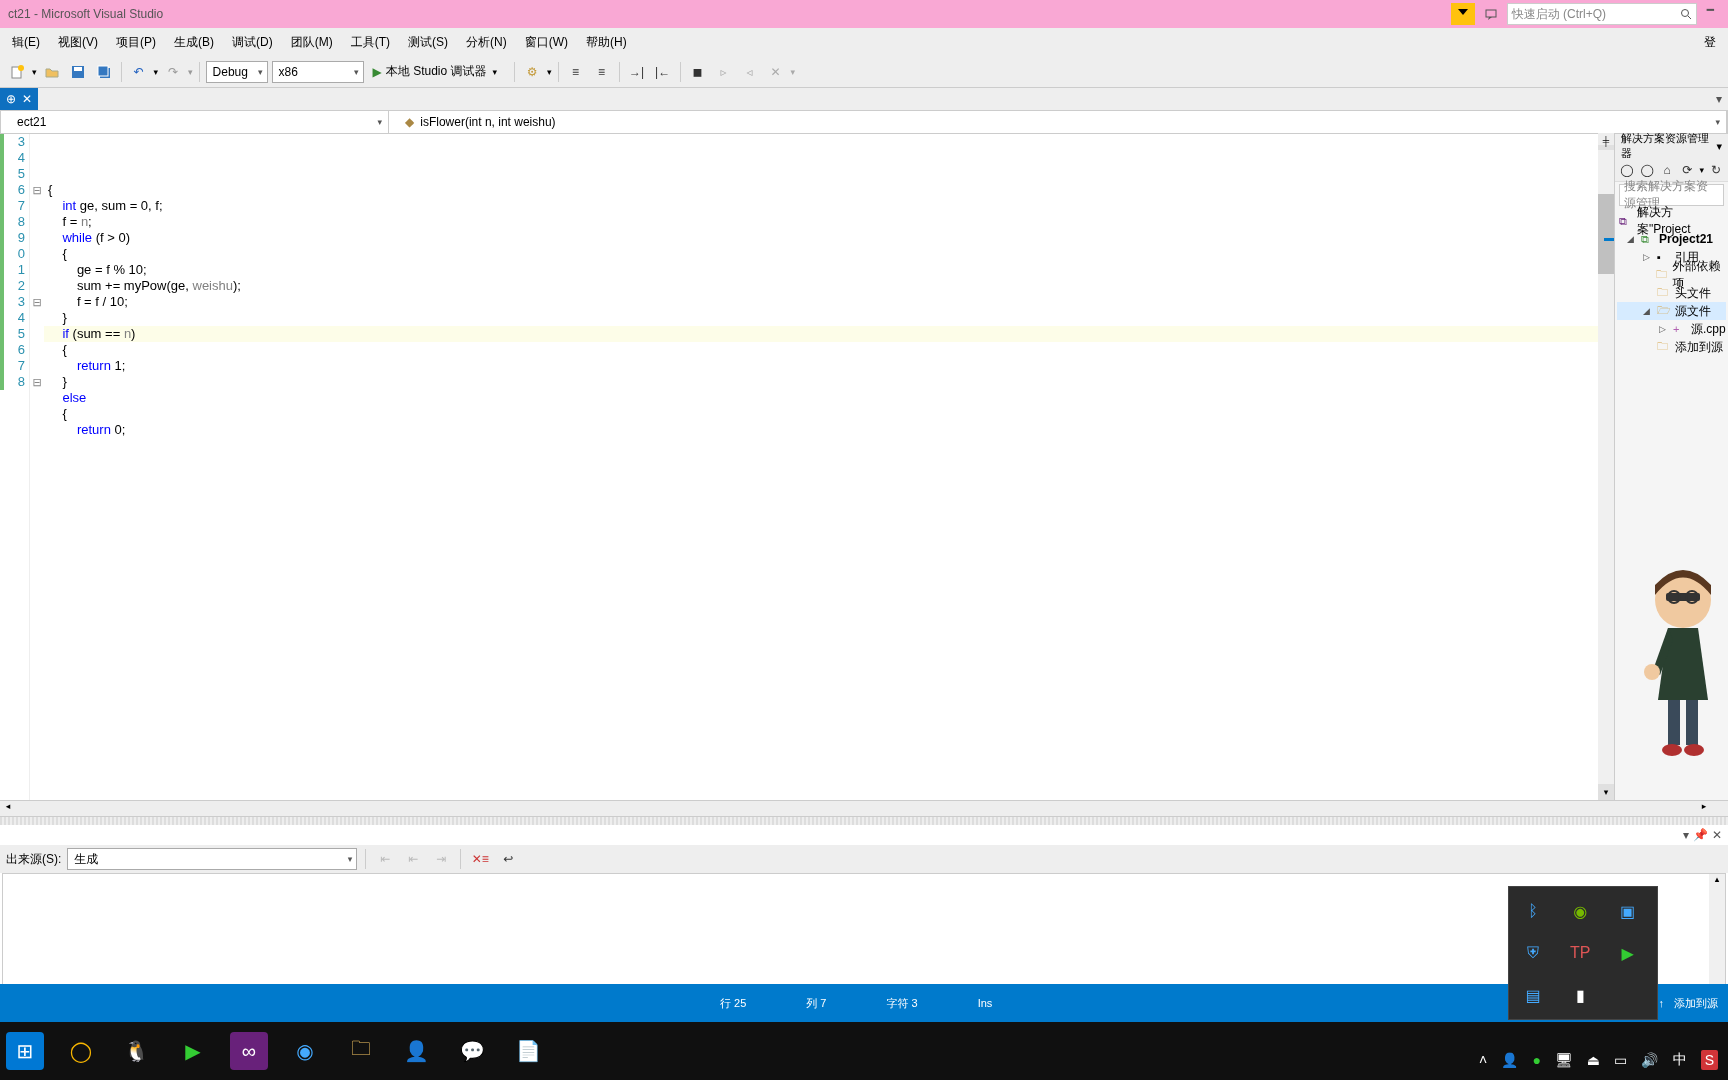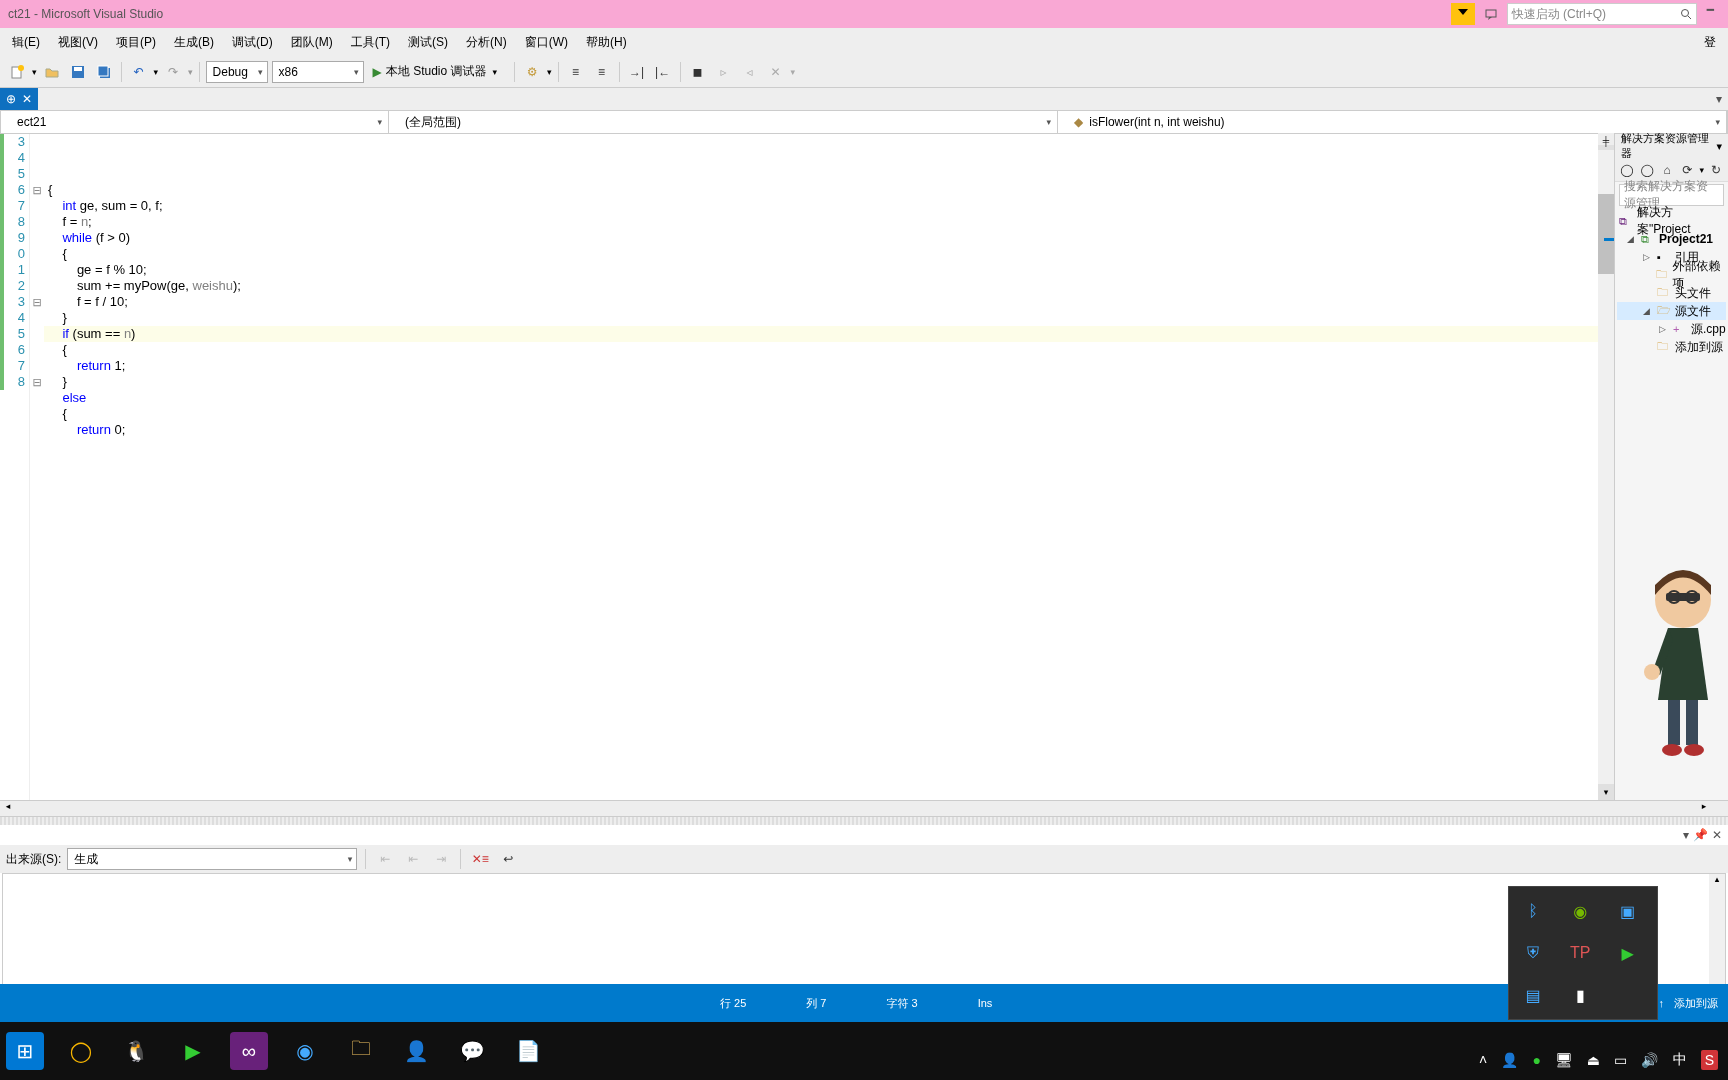--- a/index.html
+++ b/index.html
@@ -186,23 +186,20 @@
     <span class="close">✕</span>
   </div>
   <div class="doc-tabs-right">▾</div>
 </div>
 
 <div class="nav-bar">
   <div class="nav-combo" style="flex:0 0 388px">
       <span>ect21</span>
     </div>
   <div class="nav-combo">
-      <span>(全局范围)</span>
-    </div>
-  <div class="nav-combo">
       <span class="ico">◆</span>
       <span>isFlower(int n, int weishu)</span>
     </div>
 </div>
 
 <div class="main-split">
   <div class="editor">
     <div class="chg-bar" id="chgbar">
         <div class="chg-mark chg-green"></div>
         <div class="chg-mark chg-green"></div>

